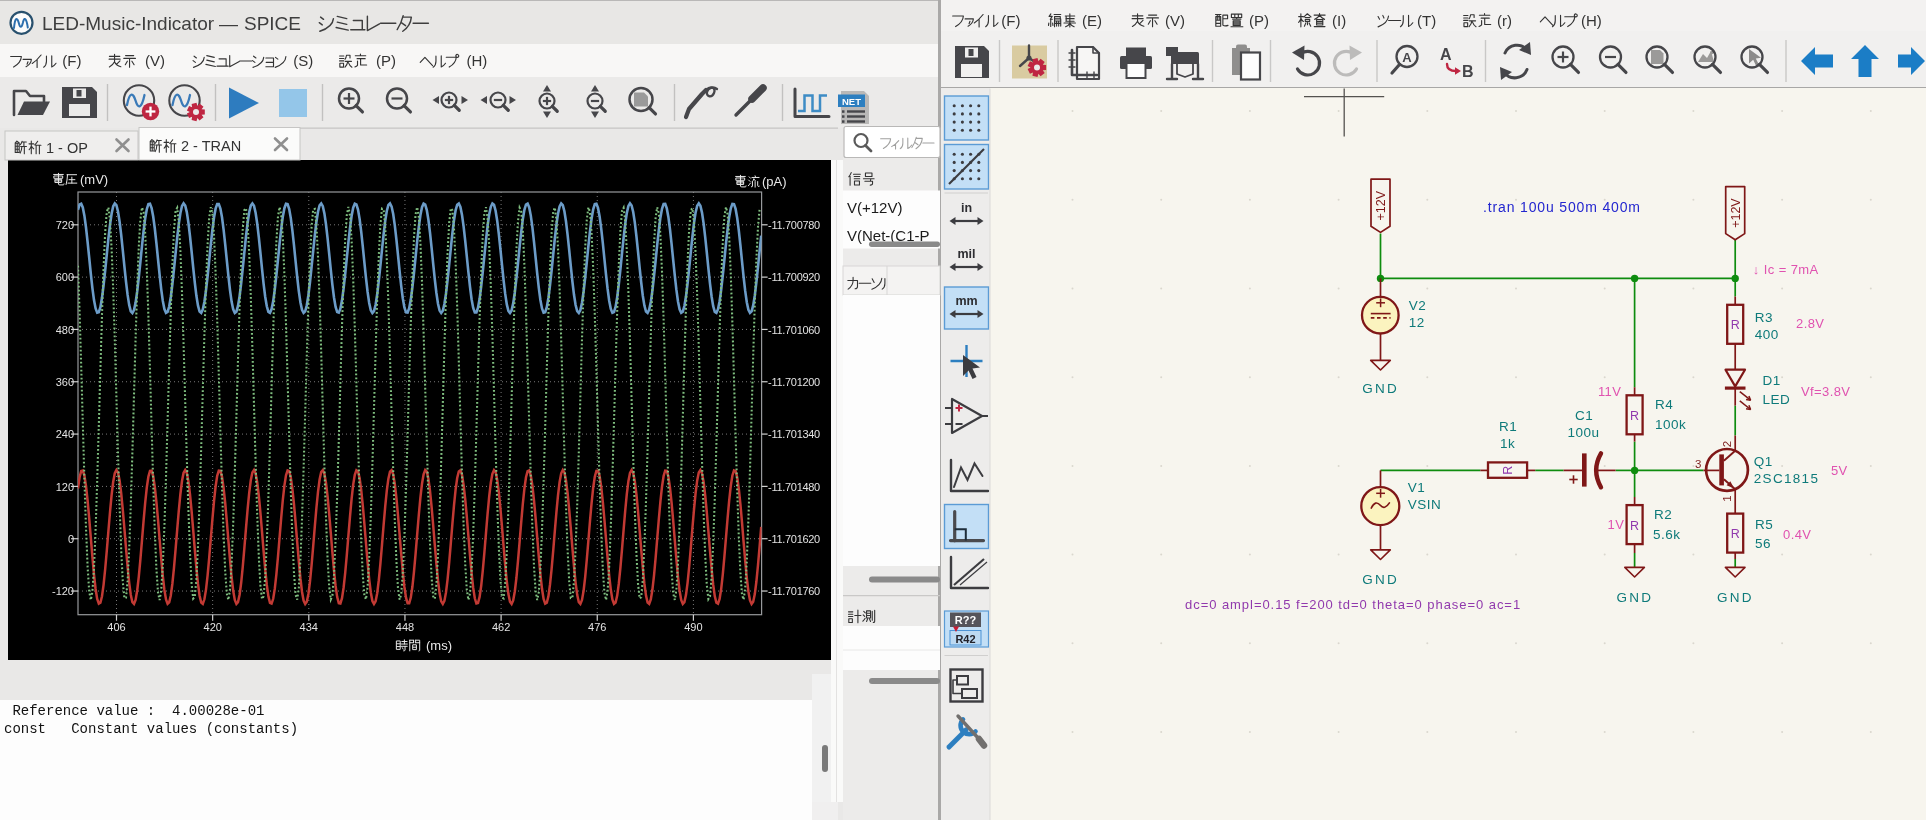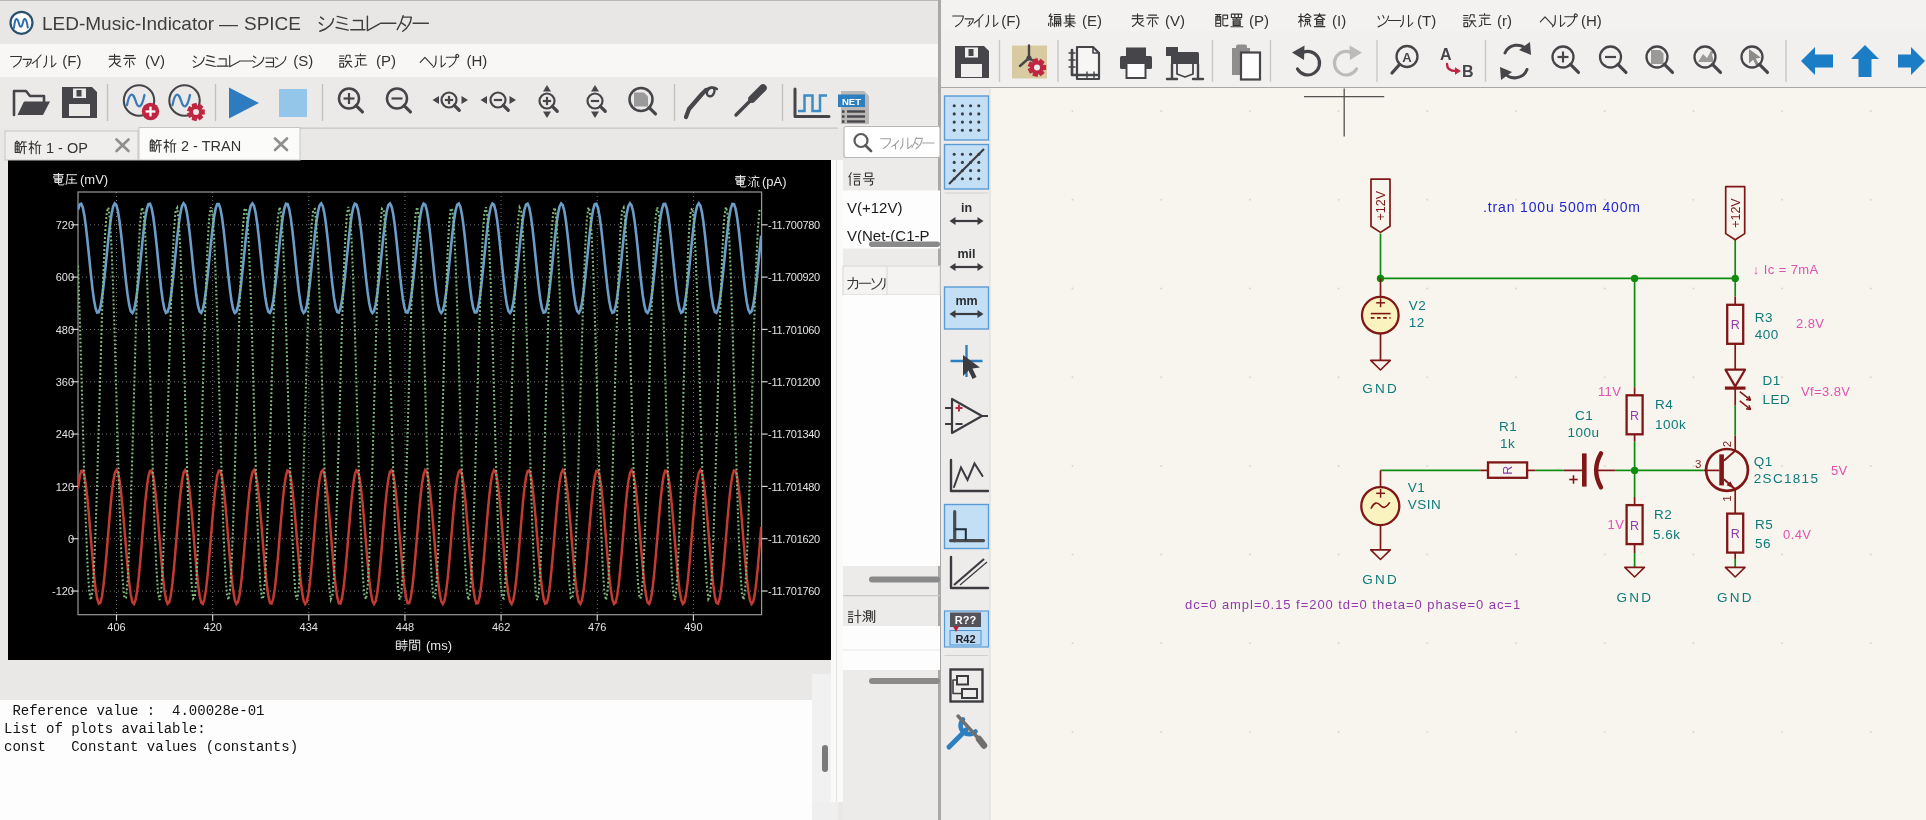--- a/index.html
+++ b/index.html
@@ -11,21 +11,21 @@
 <div class="abs" style="left:0;top:77px;width:941px;height:51px;background:#ebeae9;"></div>
 <div class="abs" style="left:0;top:128px;width:941px;height:32px;background:#e9e8e7;"></div>
 <div class="abs" style="left:8px;top:160px;width:823px;height:500px;background:#000;"></div>
 <div class="abs" style="left:831px;top:160px;width:12px;height:642px;background:#fafaf9;"></div>
 <div class="abs" style="left:836px;top:160px;width:1px;height:642px;background:#e3e2e1;"></div>
 <div class="abs" style="left:843px;top:120px;width:98px;height:700px;background:#ecebea;"></div>
 <div class="abs" style="left:812px;top:674px;width:19px;height:128px;background:#f1f1f1;"></div>
 <div class="abs" style="left:822px;top:745px;width:6px;height:27px;background:#7a7a7a;border-radius:3px;"></div>
 <div class="abs" style="left:0;top:802px;width:838px;height:18px;background:#f0efef;"></div>
 <div class="abs" style="left:27px;top:811px;width:471px;height:6.5px;background:#8a8a8a;border-radius:3px;"></div>
-<div id="console"><div> Reference value :  4.00028e-01</div><div>List of plots available:</div><div>const   Constant values (constants)</div></div>
+<div id="console"><div> Reference value :  4.00028e-01</div><div>const   Constant values (constants)</div></div>
 
 <div class="abs" style="left:938px;top:0;width:3px;height:820px;background:#a9a8a7;"></div>
 <div class="abs" style="left:941px;top:0;width:985px;height:31px;background:#f3f2f1;"></div>
 <div class="abs" style="left:941px;top:31px;width:985px;height:57px;background:#f1f0ef;border-bottom:1.5px solid #a8a7a6;box-sizing:border-box;"></div>
 <div class="abs" style="left:941px;top:88px;width:49px;height:732px;background:#edeceb;"></div>
 <div class="abs" style="left:990px;top:88px;width:936px;height:732px;background:#f7f5ee;"></div>
 <svg class="abs" style="left:0;top:0;" width="1926" height="820">
 <circle cx="21.50" cy="22.80" r="11.00" fill="#fcfcfc" stroke="#29516e" stroke-width="2.20"></circle>
 <path d="M14 28 C15 17 17.3 17 18.8 23 C20 28 21.6 28 22.8 23 C24 17 26.3 17 27.8 27.5" fill="none" stroke="#2d6fae" stroke-width="2.00" stroke-linecap="round" stroke-linejoin="round"></path>
 <text x="42.0" y="29.5" font-family="Liberation Sans" font-size="19.0px" fill="#3e3e3e" text-anchor="start" font-weight="normal">LED-Music-Indicator</text>

